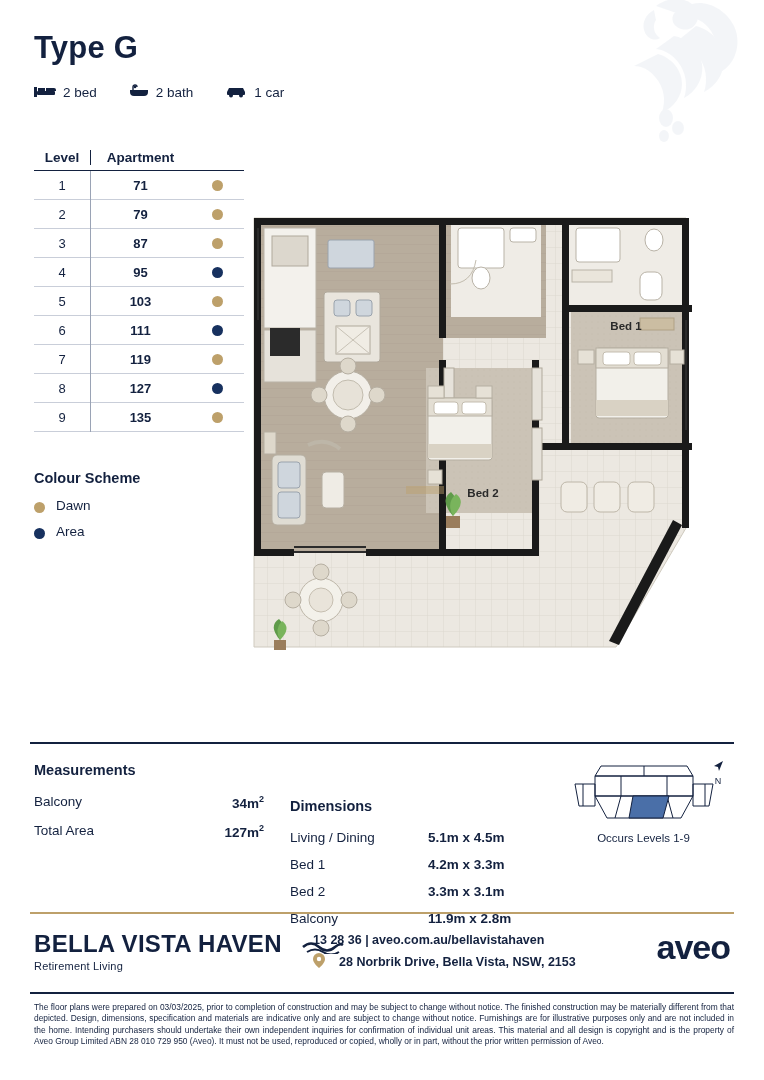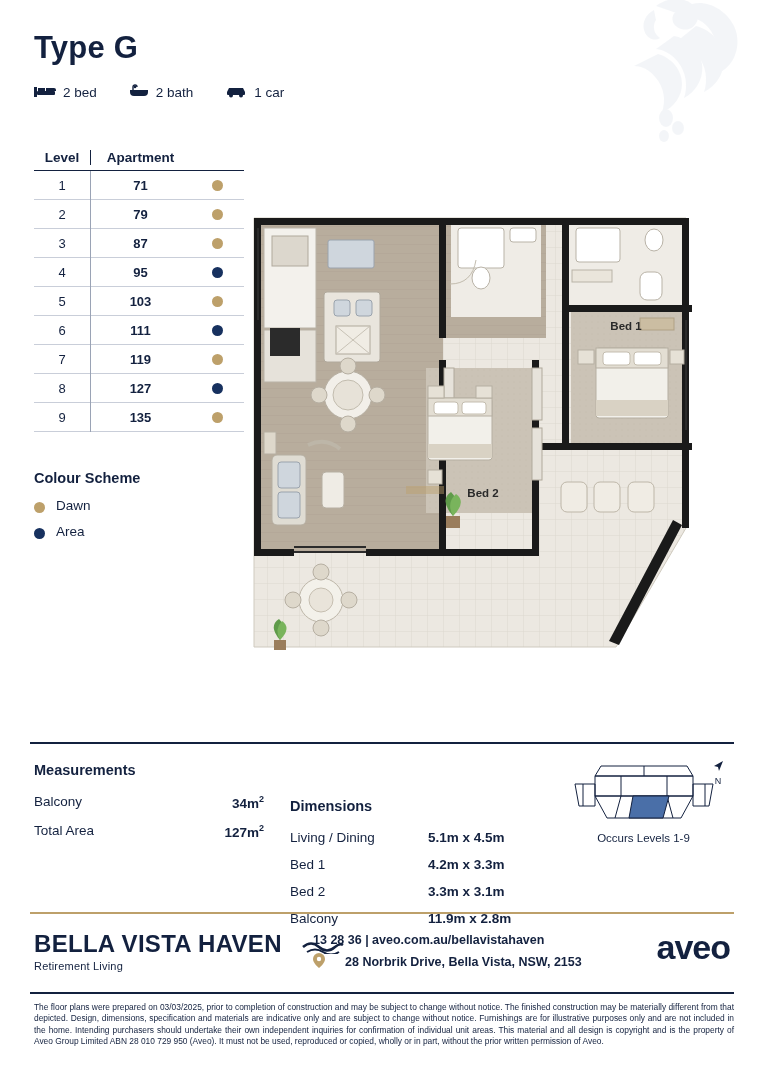--- a/index.html
+++ b/index.html
@@ -129,21 +129,21 @@
   
   .brand {
     position:absolute; left:34px; top:930px;
   }
   .brand .bname { font-size:24px; font-weight:bold; letter-spacing:0.3px; }
   .brand .btag { font-size:11px; margin-top:2px; letter-spacing:0.2px;}
   .brand-wave { position:absolute; left:268px; top:8px; }
 
   .contact { position:absolute; left:313px; top:933px; font-size:12.5px; }
   .contact .line1 { font-weight:bold; margin-bottom:6px; }
-  .contact .line2 { font-weight:bold; display:flex; align-items:center; gap:20px; }
+  .contact .line2 { font-weight:bold; display:flex; align-items:center; gap:14px; }
 
   .aveo { position:absolute; right:34px; top:928px; font-size:34px; font-weight:bold; letter-spacing:-1px; color:#13213f; }
 
   
   .disclaimer {
     position:absolute; left:34px; top:1002px; width:700px;
     font-size:8.4px; line-height:1.35; color:#13213f; text-align:justify;
   }
 </style>
 </head>

